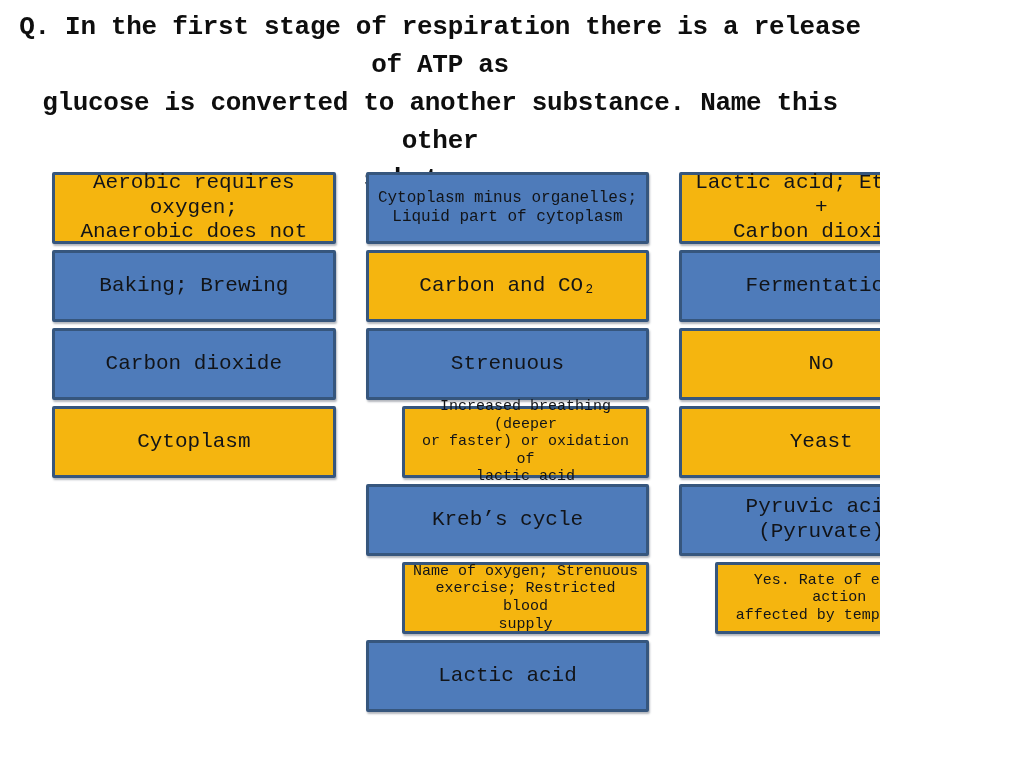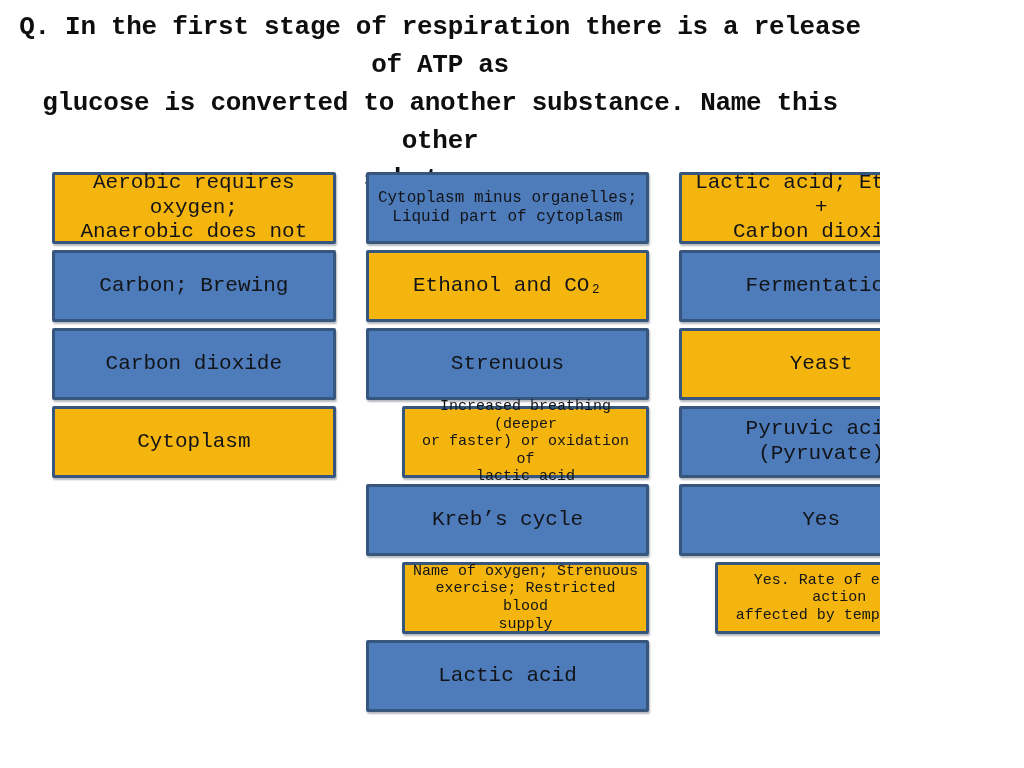--- a/index.html
+++ b/index.html
@@ -71,45 +71,45 @@
 
   <div class="title">Q. In the first stage of respiration there is a release of ATP as
 glucose is converted to another substance. Name this other
 substance.</div>
 
   <div class="grid">
 
     <div class="col">
       <div class="box" data-variant="yellow">Aerobic requires oxygen;
 Anaerobic does not</div>
-      <div class="box" data-variant="blue">Carbon; Brewing</div>
+      <div class="box" data-variant="blue">Baking; Brewing</div>
       <div class="box" data-variant="blue">Carbon dioxide</div>
       <div class="box" data-variant="yellow">Cytoplasm</div>
     </div>
 
     <div class="col">
       <div class="box fs-s" data-variant="blue">Cytoplasm minus organelles;
 Liquid part of cytoplasm</div>
-      <div class="box" data-variant="yellow">Ethanol and CO₂</div>
+      <div class="box" data-variant="yellow">Carbon and CO₂</div>
       <div class="box" data-variant="blue">Strenuous</div>
       <div class="box fs-m" data-variant="yellow">Increased breathing (deeper
 or faster) or oxidation of
 lactic acid</div>
       <div class="box" data-variant="blue">Kreb’s cycle</div>
       <div class="box fs-m" data-variant="yellow">Name of oxygen; Strenuous
 exercise; Restricted blood
 supply</div>
       <div class="box" data-variant="blue">Lactic acid</div>
     </div>
 
     <div class="col">
       <div class="box" data-variant="yellow">Lactic acid; Ethanol +
 Carbon dioxide</div>
       <div class="box" data-variant="blue">Fermentation</div>
+      <div class="box" data-variant="yellow">No</div>
       <div class="box" data-variant="yellow">Yeast</div>
       <div class="box" data-variant="blue">Pyruvic acid (Pyruvate)</div>
-      <div class="box" data-variant="blue">Yes</div>
       <div class="box fs-m" data-variant="yellow">Yes. Rate of enzyme action
 affected by temperature</div>
     </div>
 
   </div>
 </div>
 
 </body></html>

